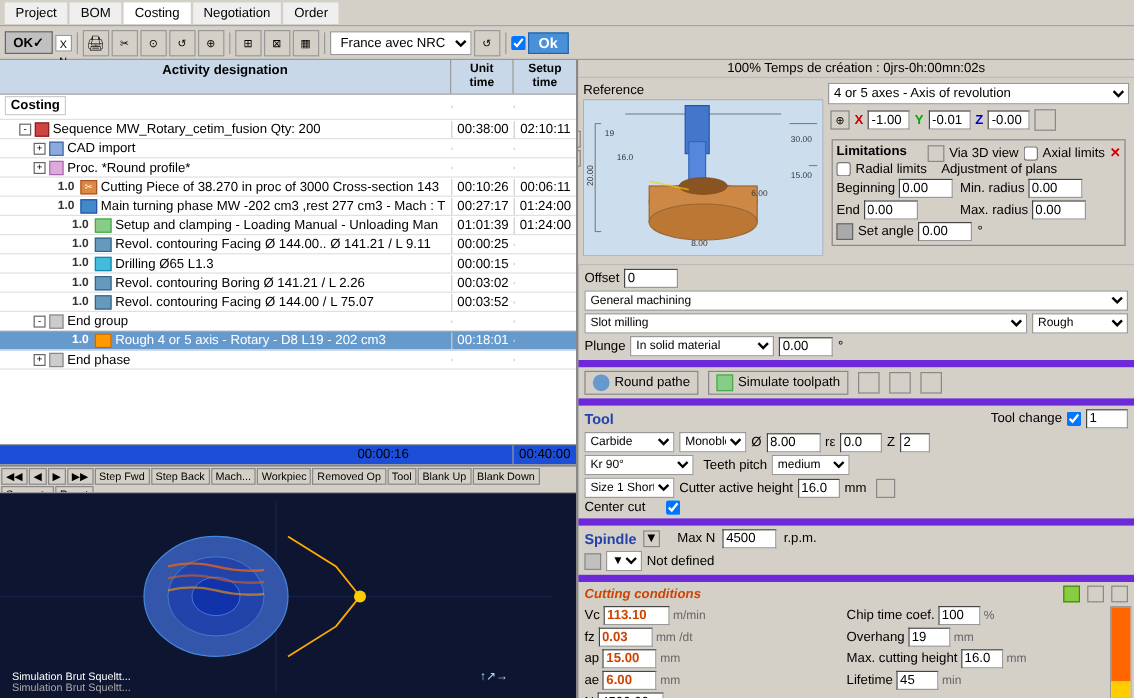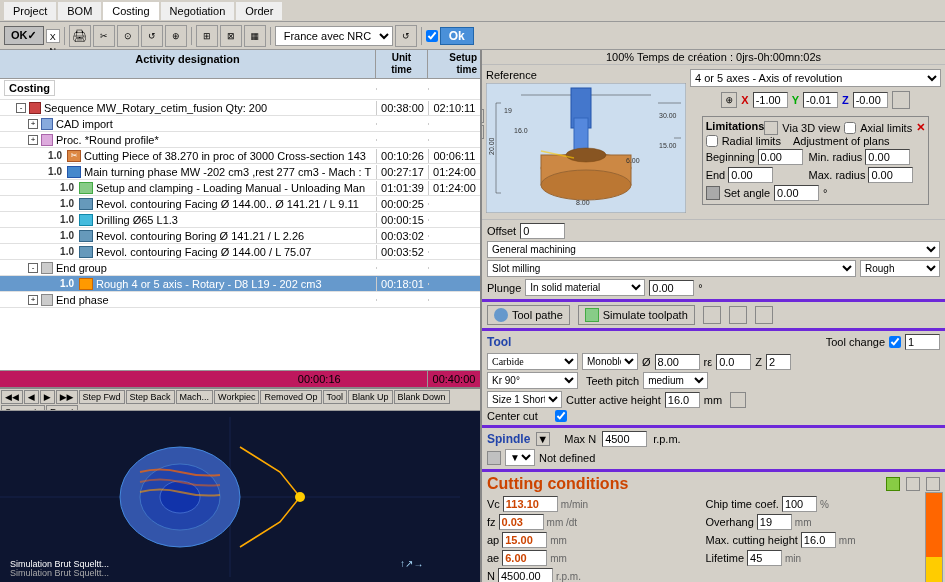--- a/index.html
+++ b/index.html
@@ -14,40 +14,40 @@
     .toolbar { display: flex; align-items: center; background: #d4d0c8; border-bottom: 1px solid #999; padding: 2px 4px; gap: 2px; height: 28px; }
     .toolbar-btn { width: 22px; height: 22px; background: #d4d0c8; border: 1px solid #999; cursor: pointer; display: flex; align-items: center; justify-content: center; font-size: 12px; }
     .toolbar-separator { width: 1px; height: 18px; background: #999; margin: 0 2px; }
     .toolbar-dropdown { padding: 1px 4px; background: #fff; border: 1px solid #999; font-size: 11px; height: 20px; }
     .ok-btn { background: #c0c0c0; border: 1px solid #666; padding: 2px 6px; cursor: pointer; font-size: 11px; font-weight: bold; }
 
     
     .tree-header { display: flex; background: #c8d8e8; border-bottom: 1px solid #999; }
     .tree-col-activity { flex: 1; padding: 3px 6px; text-align: center; font-weight: bold; border-right: 1px solid #999; font-size: 11px; }
     .tree-col-unit { width: 52px; padding: 2px 3px; text-align: center; font-weight: bold; border-right: 1px solid #999; font-size: 10px; line-height: 1.2; }
-    .tree-col-setup { width: 52px; padding: 2px 3px; text-align: right; font-weight: bold; font-size: 10px; line-height: 1.2; }
+    .tree-col-setup { width: 52px; padding: 2px 3px; text-align: center; font-weight: bold; font-size: 10px; line-height: 1.2; }
 
     
     .tree-body { flex: 1; overflow-y: auto; background: #fff; }
     .tree-row { display: flex; align-items: center; border-bottom: 1px solid #e0e0e0; min-height: 16px; cursor: pointer; }
     .tree-row.selected { background: #6699cc; color: #fff; }
     .tree-row.section-header { background: #fff; font-weight: bold; }
 
     .tree-cell-activity { flex: 1; padding: 1px 2px; display: flex; align-items: center; gap: 2px; white-space: nowrap; overflow: hidden; font-size: 11px; }
     .tree-cell-time { width: 52px; text-align: center; padding: 1px 2px; font-size: 11px; border-left: 1px solid #ccc; }
     .tree-cell-setup { width: 52px; text-align: center; padding: 1px 2px; font-size: 11px; border-left: 1px solid #ccc; }
 
     .indent1 { padding-left: 4px; }
     .indent2 { padding-left: 16px; }
     .indent3 { padding-left: 28px; }
     .indent4 { padding-left: 40px; }
     .qty-num { font-weight: bold; color: #333; font-size: 10px; width: 22px; text-align: right; margin-right: 2px; }
 
     
-    .tree-footer { display: flex; align-items: center; border-top: 1px solid #999; background: #be185d; }
+    .tree-footer { display: flex; align-items: center; border-top: 1px solid #999; background: #1d4ed8; }
     .tree-footer-time { flex: 1; text-align: center; font-size: 11px; padding: 2px; border-right: 1px solid #999; }
     .tree-footer-setup { width: 52px; text-align: center; font-size: 11px; padding: 2px; }
     .sim-toolbar { display: flex; background: #d4d0c8; border-bottom: 1px solid #999; padding: 1px; gap: 1px; flex-wrap: wrap; height: 22px; overflow: hidden; }
     .sim-btn { padding: 1px 3px; background: #d4d0c8; border: 1px solid #888; cursor: pointer; font-size: 9px; white-space: nowrap; }
 
     
     .limitations-box { border: 1px solid #888; background: #d4d0c8; padding: 3px; margin: 3px; }
     .limitations-title { font-weight: bold; font-size: 11px; margin-bottom: 3px; }
 
     .expand-btn { width: 10px; height: 10px; border: 1px solid #666; background: #fff; display: flex; align-items: center; justify-content: center; font-size: 8px; cursor: pointer; flex-shrink: 0; }
@@ -57,23 +57,23 @@
 
     .right-main { display: flex; height: calc(582px - 22px - 28px); }
     
     .left-half { width: 480px; display: flex; flex-direction: column; }
     .tree-section { flex: 1; min-height: 0; }
     .sim-section { height: 195px; border-top: 2px solid #888; }
 
     .right-half { flex: 1; overflow-y: auto; border-left: 2px solid #888; }
 
     
-    .panel-block { padding: 3px 5px; border-bottom: 3px solid #6d28d9; }
+    .panel-block { padding: 3px 5px; border-bottom: 6px solid #6d28d9; }
     .title-blue { color: #2244aa; font-weight: bold; font-size: 12px; }
-    .title-orange { color: #cc4400; font-weight: bold; font-size: 16px; }
+    .title-orange { color: #cc4400; font-weight: bold; font-size: 11px; font-style: italic; }
     .small-input { border: 1px inset #999; background: #fff; font-size: 11px; padding: 0 2px; height: 16px; }
     .w35 { width: 35px; }
     .w45 { width: 45px; }
     .w55 { width: 55px; }
 
     select.small-select { border: 1px solid #999; background: #fff; font-size: 10px; height: 17px; padding: 0; }
 
     .checkbox-inline { width: 12px; height: 12px; margin: 0; }
 
     
@@ -376,21 +376,21 @@
           <text x="90" y="122" fill="#333" font-size="7">8.00</text>
           <text x="140" y="80" fill="#333" font-size="7">6.00</text>
         </svg>
         
         <div style="position:absolute; left:-14px; top:40px; display:flex; flex-direction:column; gap:2px;">
           <button style="width:12px;height:14px;background:#d4d0c8;border:1px solid #888;font-size:8px;cursor:pointer;padding:0;">▲</button>
           <button style="width:12px;height:14px;background:#d4d0c8;border:1px solid #888;font-size:8px;cursor:pointer;padding:0;">▼</button>
         </div>
       </div>
 
-      <div style="flex:1; display:flex; flex-direction:column; gap:2px;align-items:center;">
+      <div style="flex:1; display:flex; flex-direction:column; gap:2px;">
 
         <select class="axis-select-wide">
           <option>4 or 5 axes - Axis of revolution</option>
         </select>
 
         <div style="display:flex; align-items:center; gap:4px; background:#d4d0c8; padding:2px;">
           <span style="width:16px;height:16px;background:#d4d0c8;border:1px solid #888;display:flex;align-items:center;justify-content:center;font-size:9px;">⊕</span>
           <span style="color:#cc0000;font-weight:bold;font-size:11px;">X</span>
           <input type="text" class="small-input w35" value="-1.00" style="">
           <span style="color:#00aa00;font-weight:bold;font-size:11px;">Y</span>
@@ -474,21 +474,21 @@
           <option>In solid material</option>
         </select>
         <input type="text" class="small-input w45" value="0.00" style="">
         <span style="font-size:11px;">°</span>
       </div>
     </div>
 
     <div class="panel-block" style="display:flex; gap:8px; align-items:center;">
       <button style="display:flex; align-items:center; gap:4px; background:#d4d0c8; border:1px solid #888; padding:2px 6px; cursor:pointer; font-size:11px;">
         <span style="width:14px;height:14px;background:#6699cc;border-radius:50%;display:inline-block;"></span>
-        <span>Tool pathe</span>
+        <span>Round pathe</span>
       </button>
       <button style="display:flex; align-items:center; gap:4px; background:#d4d0c8; border:1px solid #888; padding:2px 6px; cursor:pointer; font-size:11px;">
         <span style="width:14px;height:14px;background:#88cc88;border:1px solid #44aa44;display:inline-block;"></span>
         <span>Simulate toolpath</span>
       </button>
 
       <span style="width:18px;height:18px;background:#d4d0c8;border:1px solid #888;display:inline-block;"></span>
       <span style="width:18px;height:18px;background:#d4d0c8;border:1px solid #888;display:inline-block;"></span>
       <span style="width:18px;height:18px;background:#d4d0c8;border:1px solid #888;display:inline-block;"></span>
     </div>
@@ -496,21 +496,21 @@
     <div class="panel-block">
       <div style="display:flex; align-items:center; justify-content:space-between;">
         <span class="title-blue">Tool</span>
         <div style="display:flex; align-items:center; gap:4px; font-size:11px;">
           <span>Tool change</span>
           <input type="checkbox" class="checkbox-inline" checked="" style="">
           <input type="text" class="small-input w35" value="1" style="">
         </div>
       </div>
       <div style="display:flex; gap:4px; margin-top:3px; align-items:center; flex-wrap:wrap;">
-        <select class="small-select" style="width:91px;font-family:Liberation Serif, serif;">
+        <select class="small-select" style="width:75px;">
           <option>Carbide</option>
         </select>
         <select class="small-select" style="width:56px;">
           <option>Monobloc</option>
         </select>
         <span style="font-size:11px;">Ø</span>
         <input type="text" class="small-input w45" value="8.00" style="">
         <span style="font-size:11px;">rε</span>
         <input type="text" class="small-input w35" value="0.0" style="">
         <span style="font-size:11px;">Z</span>

